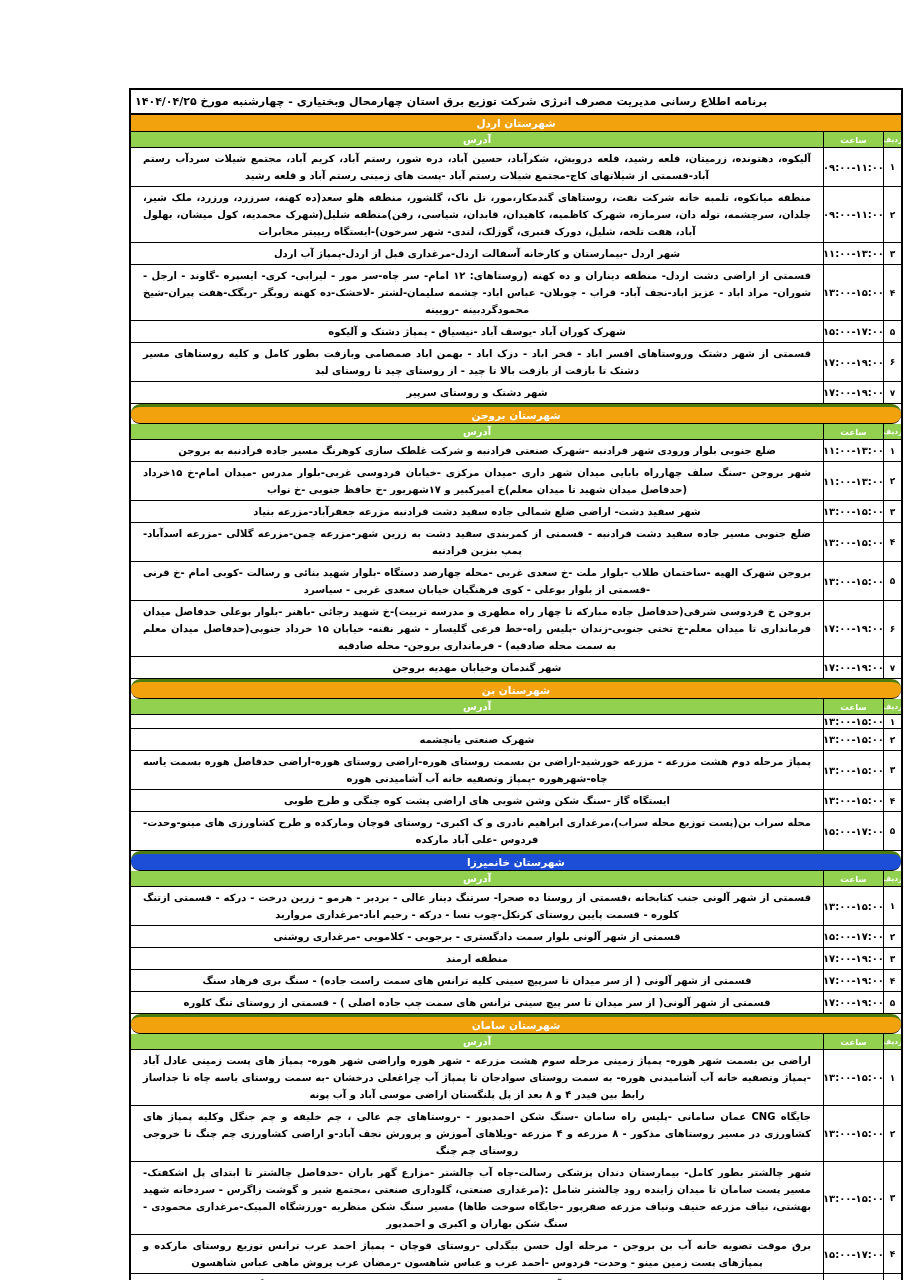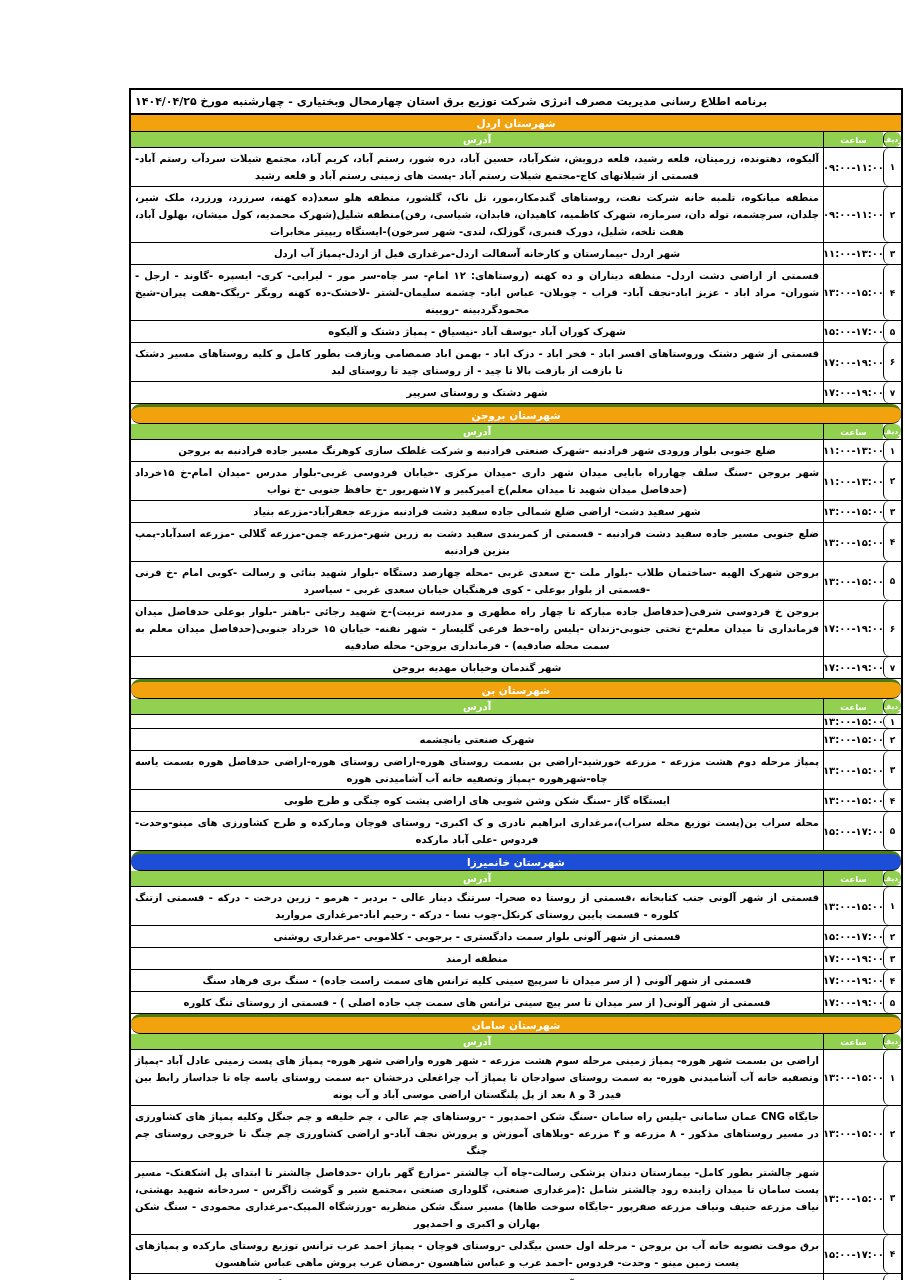--- a/index.html
+++ b/index.html
@@ -20,31 +20,31 @@
     font-size:10.5px;line-height:16px;height:16px;
     border-bottom:1px solid #000;overflow:hidden;
   }
   .sec + .sec .band{border-top:3px solid #4d7c0f;border-radius:9px;}
   .row{display:flex;direction:rtl;border-bottom:1px solid #000;background:#fff;}
   .sec:last-child .row:last-child{border-bottom:none;}
   .cell{box-sizing:border-box;}
   .cell-num{
     width:18px;flex:none;border-left:1px solid #000;
     display:flex;align-items:center;justify-content:center;
-    font-size:9px;font-weight:bold;overflow:hidden;border-radius:6px;
+    font-size:9px;font-weight:bold;overflow:hidden;
   }
   .cell-time{
     width:60px;flex:none;border-left:1px solid #000;
     display:flex;align-items:center;justify-content:center;
     font-size:10px;font-weight:bold;padding:1px;
   }
   .cell-time .t{direction:ltr;unicode-bidi:embed;white-space:nowrap;}
   .cell-addr{
     flex:1;display:flex;align-items:center;
-    font-size:10px;font-weight:bold;padding:2px 4px;min-height:17px;
+    font-size:10px;font-weight:bold;padding:2px 12px;min-height:17px;
   }
   .cell-addr .txt{
     width:100%;line-height:17px;
     text-align:justify;text-align-last:center;
   }
   .hrow .cell-addr{min-height:14px;padding:0 16px;}
   .hrow .txt{line-height:15px;font-size:10px;color:#fff;}
   .hrow .cell-time,.hrow .cell-num{color:#fff;font-size:8.5px;}
   .hrow .cell-num{font-size:7.5px;}
 </style>
@@ -315,21 +315,21 @@
           <div class="cell cell-addr" style="background: rgb(146, 208, 80); color: rgb(255, 255, 255);">
             <div class="txt">آدرس</div>
           </div>
         </div>
         <div class="row">
           <div class="cell cell-num">۱</div>
           <div class="cell cell-time">
             <span class="t" dir="ltr">۱۳:۰۰-۱۵:۰۰</span>
           </div>
           <div class="cell cell-addr">
-            <div class="txt">اراضی بن بسمت شهر هوره- پمپاژ زمینی مرحله سوم هشت مزرعه - شهر هوره واراضی شهر  هوره- پمپاژ های پست زمینی عادل آباد -پمپاژ وتصفیه خانه آب آشامیدنی هوره- به سمت روستای سوادجان تا پمپاژ آب چراغعلی درخشان -به سمت  روستای یاسه چاه تا جداساز رابط بین فیدر 3 و ۸ بعد از پل پلنگستان اراضی موسی آباد و آب پونه</div>
+            <div class="txt">اراضی بن بسمت شهر هوره- پمپاژ زمینی مرحله سوم هشت مزرعه - شهر هوره واراضی شهر  هوره- پمپاژ های پست زمینی عادل آباد -پمپاژ وتصفیه خانه آب آشامیدنی هوره- به سمت روستای سوادجان تا پمپاژ آب چراغعلی درخشان -به سمت  روستای یاسه چاه تا جداساز رابط بین فیدر ۴ و ۸ بعد از پل پلنگستان اراضی موسی آباد و آب پونه</div>
           </div>
         </div>
         <div class="row">
           <div class="cell cell-num">۲</div>
           <div class="cell cell-time">
             <span class="t" dir="ltr">۱۳:۰۰-۱۵:۰۰</span>
           </div>
           <div class="cell cell-addr">
             <div class="txt">جایگاه CNG عمان سامانی -پلیس راه سامان -سنگ شکن احمدپور - -روستاهای چم عالی ، چم خلیفه و چم جنگل وکلیه پمپاژ های کشاورزی در مسیر روستاهای مذکور - ۸ مزرعه و ۴ مزرعه -ویلاهای آموزش و پرورش نجف آباد-و اراضی کشاورزی چم چنگ  تا خروجی روستای چم چنگ</div>
           </div>

